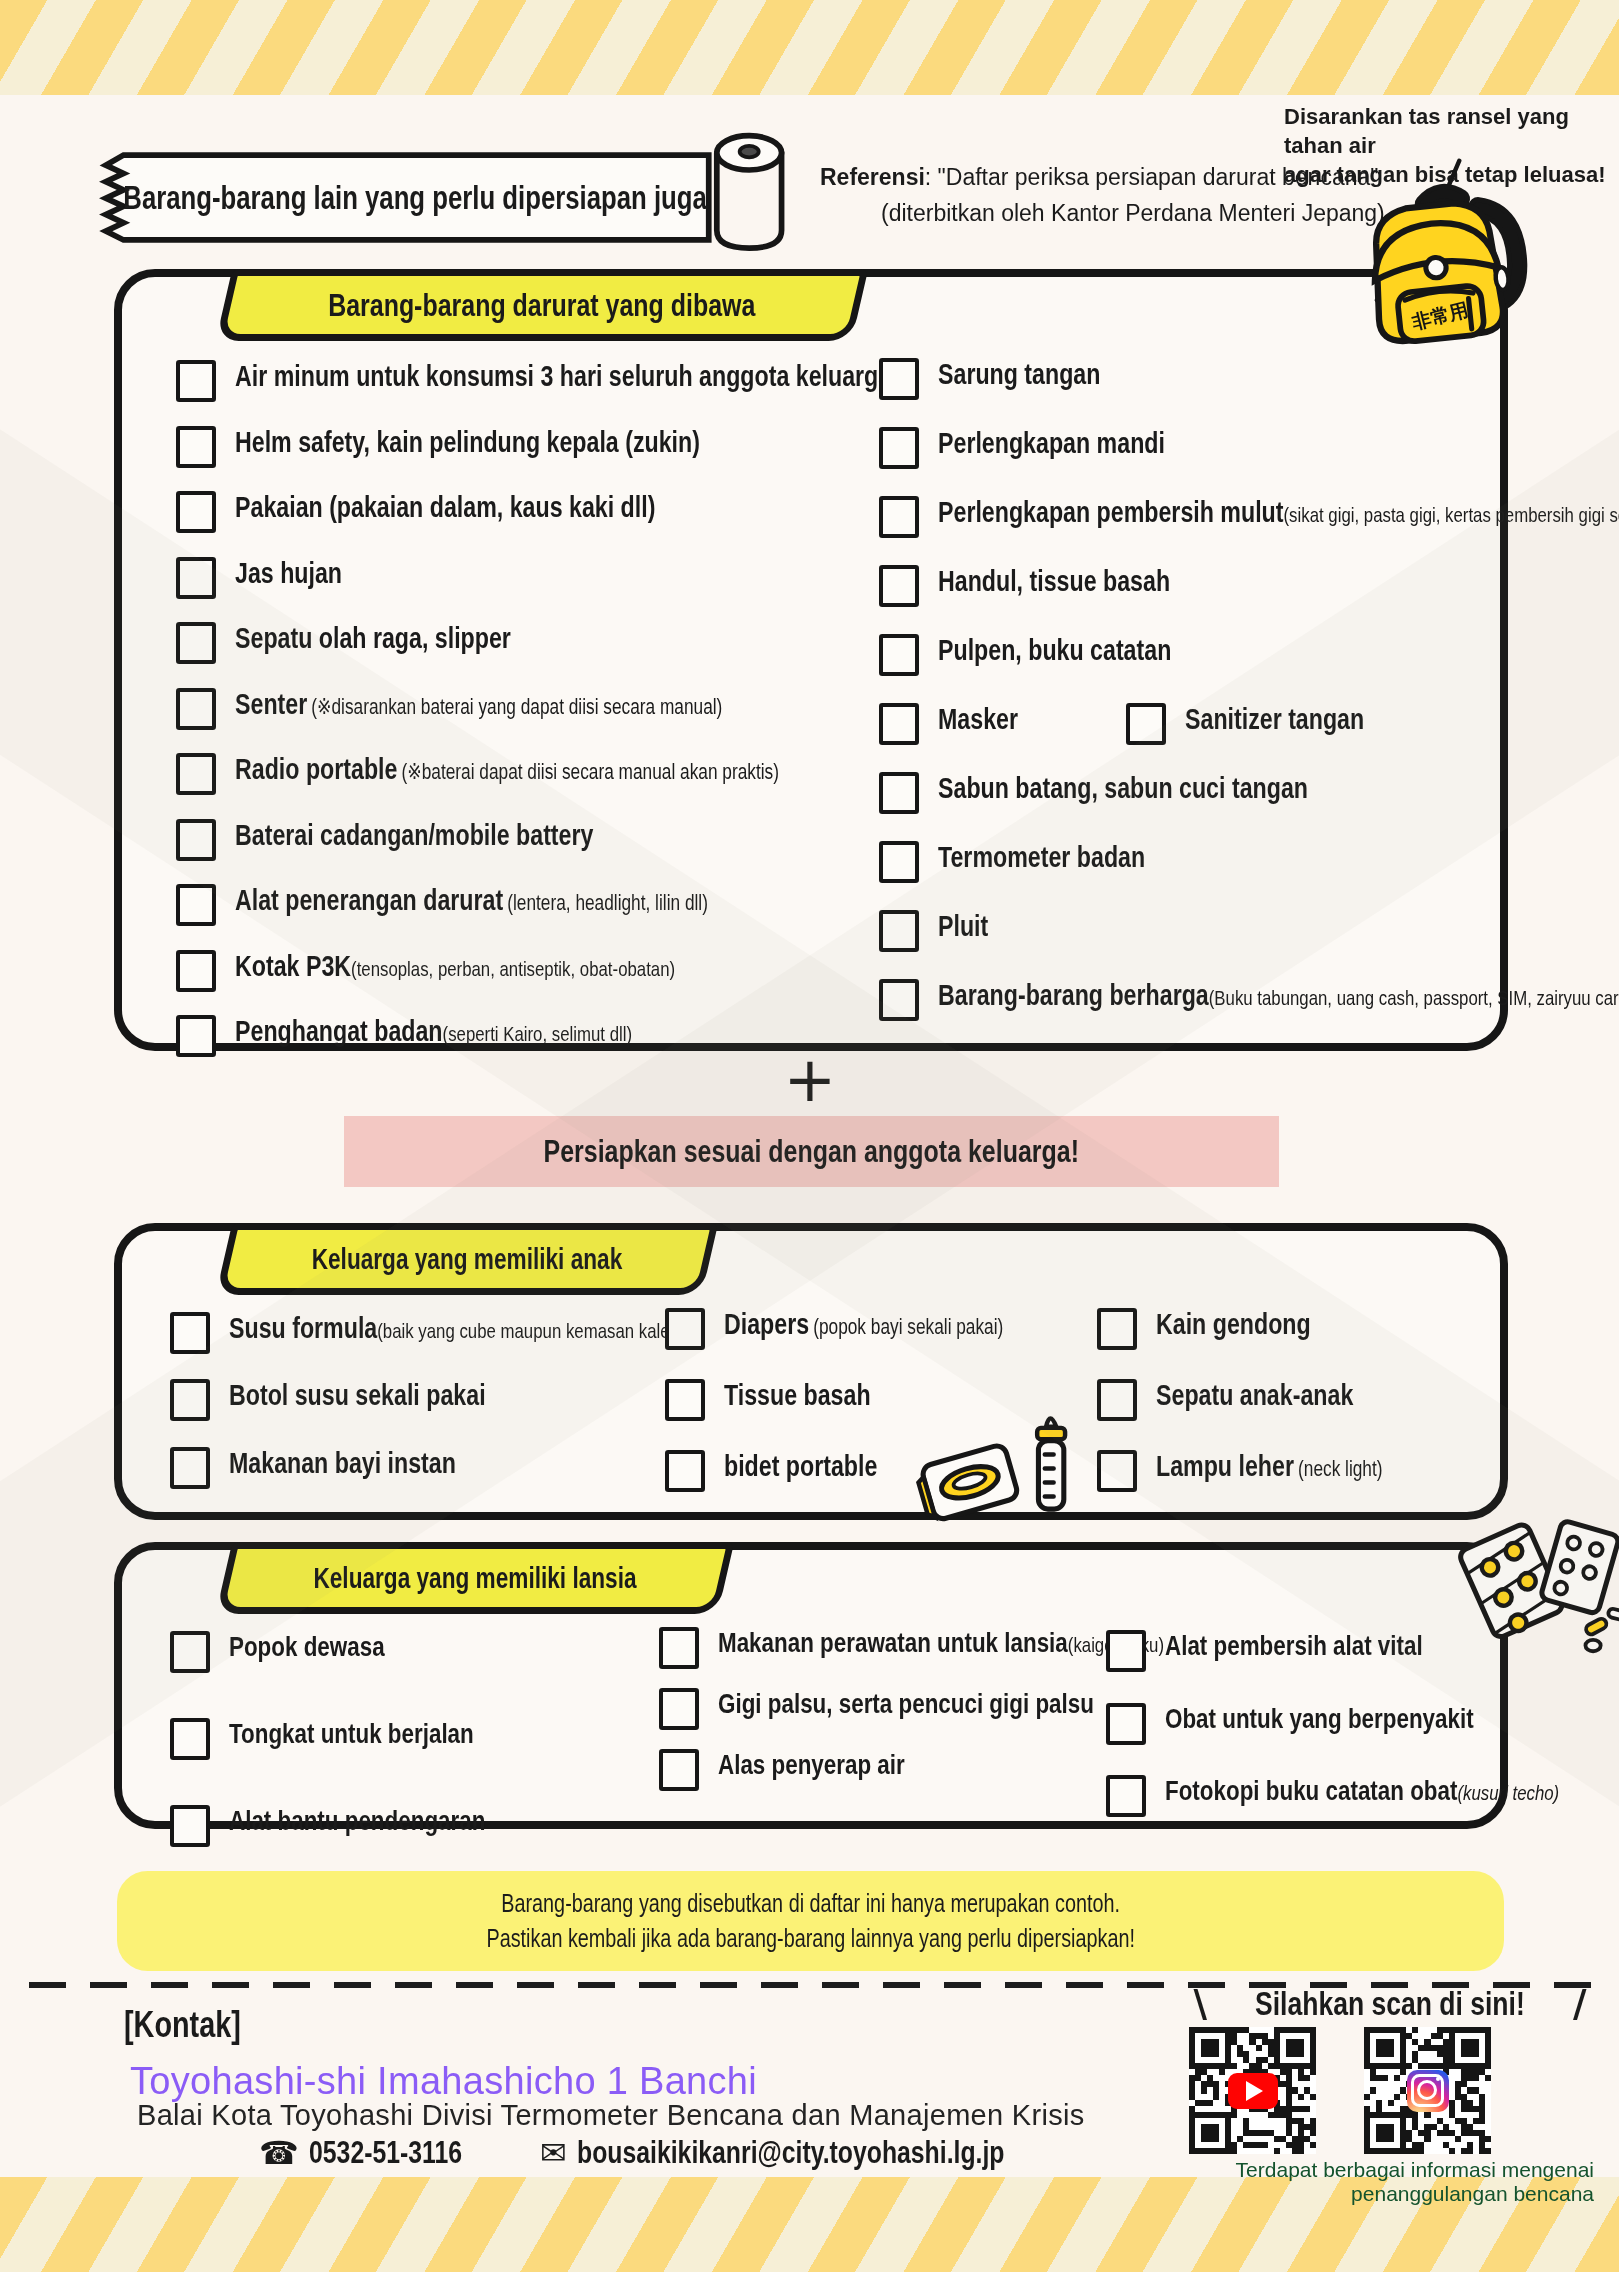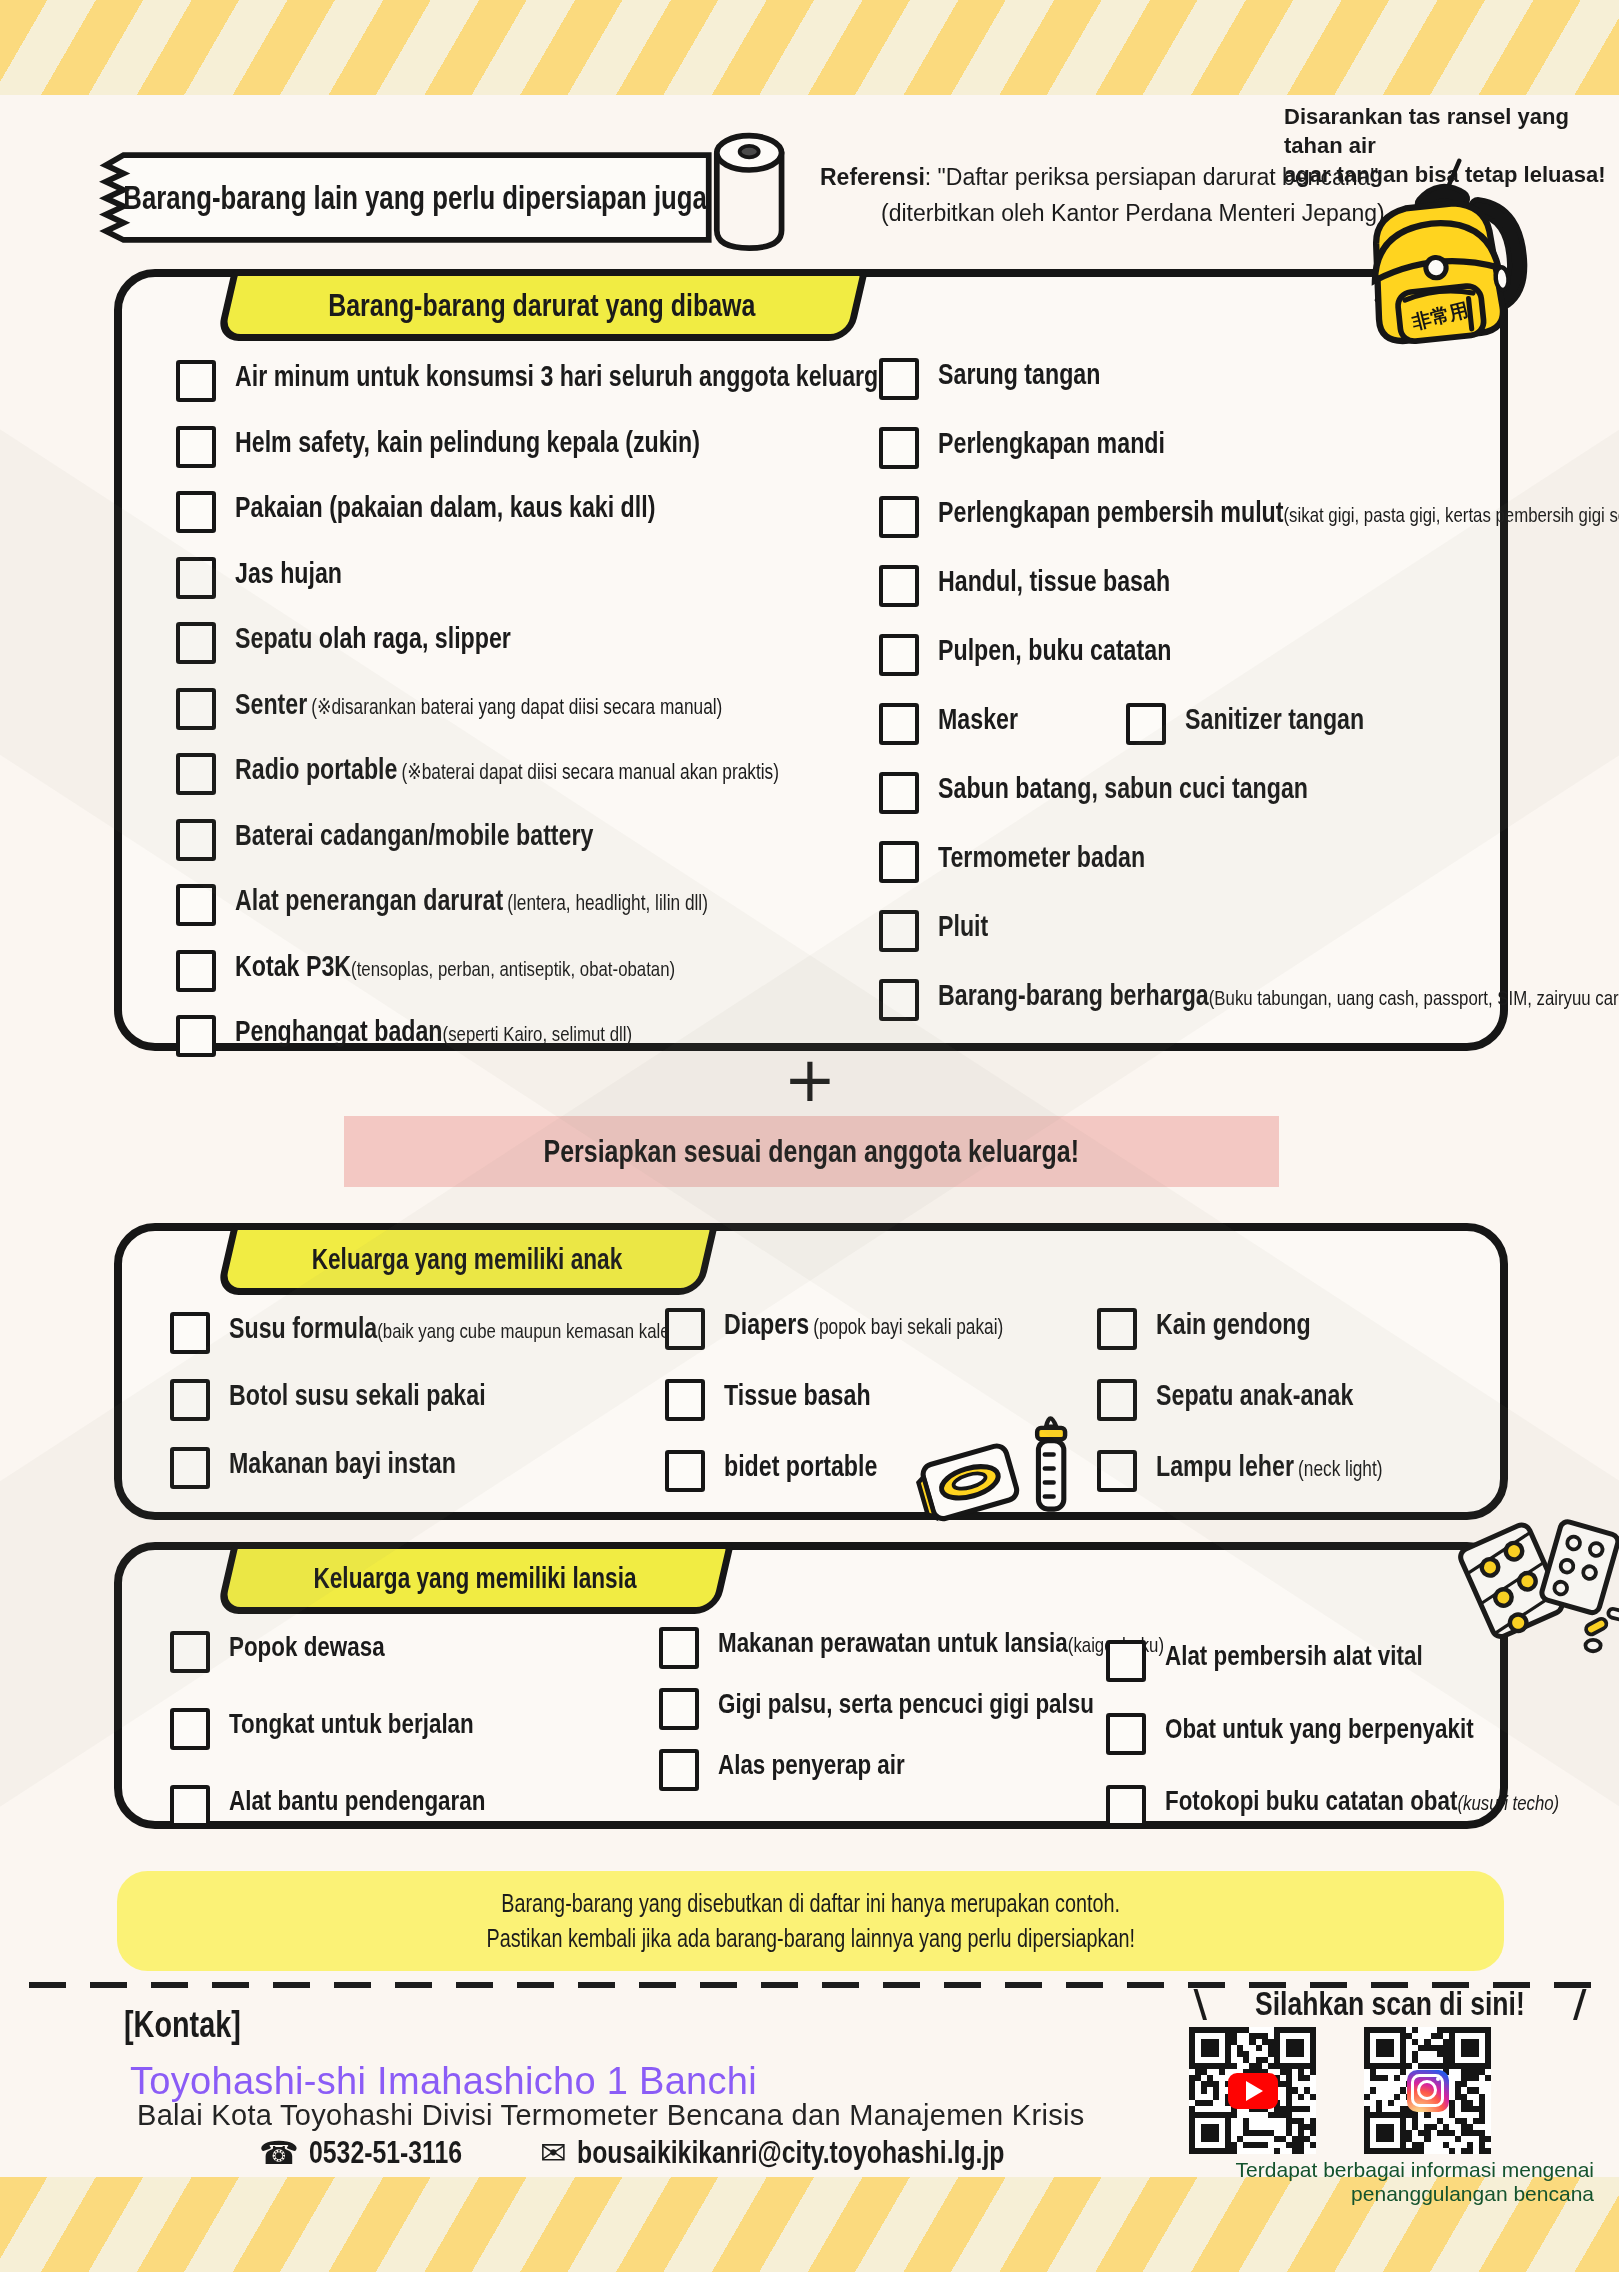--- a/index.html
+++ b/index.html
@@ -302,21 +302,21 @@
         <rect x="204" y="84" width="40" height="108" rx="15" fill="#FDFBF8" stroke="#161616" stroke-width="8"></rect>
         <path class="ln" d="M214 106 h14 M214 128 h14 M214 150 h14 M214 172 h14" stroke-width="7"></path>
       </g>
     </svg>
   </div>
 
   <div class="box elderly">
     <div class="tab t2">
       <span class="tx">Keluarga yang memiliki lansia</span>
     </div>
-    <div class="col" style="left:48px;top:81px;width:444px;gap:35px;">
+    <div class="col" style="left:48px;top:81px;width:444px;gap:45px;">
       <div class="row">
           <span class="cb"></span>
           <span class="it"><span class="lbl">Popok dewasa</span></span>
         </div>
       <div class="row">
           <span class="cb"></span>
           <span class="it"><span class="lbl">Tongkat untuk berjalan</span></span>
         </div>
       <div class="row">
           <span class="cb"></span>
@@ -330,21 +330,21 @@
         </div>
       <div class="row">
           <span class="cb"></span>
           <span class="it"><span class="lbl">Gigi palsu, serta pencuci gigi palsu</span></span>
         </div>
       <div class="row" style="margin-top:0;">
           <span class="cb"></span>
           <span class="it"><span class="lbl">Alas penyerap air</span></span>
         </div>
     </div>
-    <div class="col" style="left:984px;top:80px;width:394px;gap:30.5px;margin-top:10px;">
+    <div class="col" style="left:984px;top:80px;width:394px;gap:30.5px;">
       <div class="row">
           <span class="cb"></span>
           <span class="it"><span class="lbl">Alat pembersih alat vital</span></span>
         </div>
       <div class="row">
           <span class="cb"></span>
           <span class="it"><span class="lbl">Obat untuk yang berpenyakit</span></span>
         </div>
       <div class="row">
           <span class="cb"></span>

